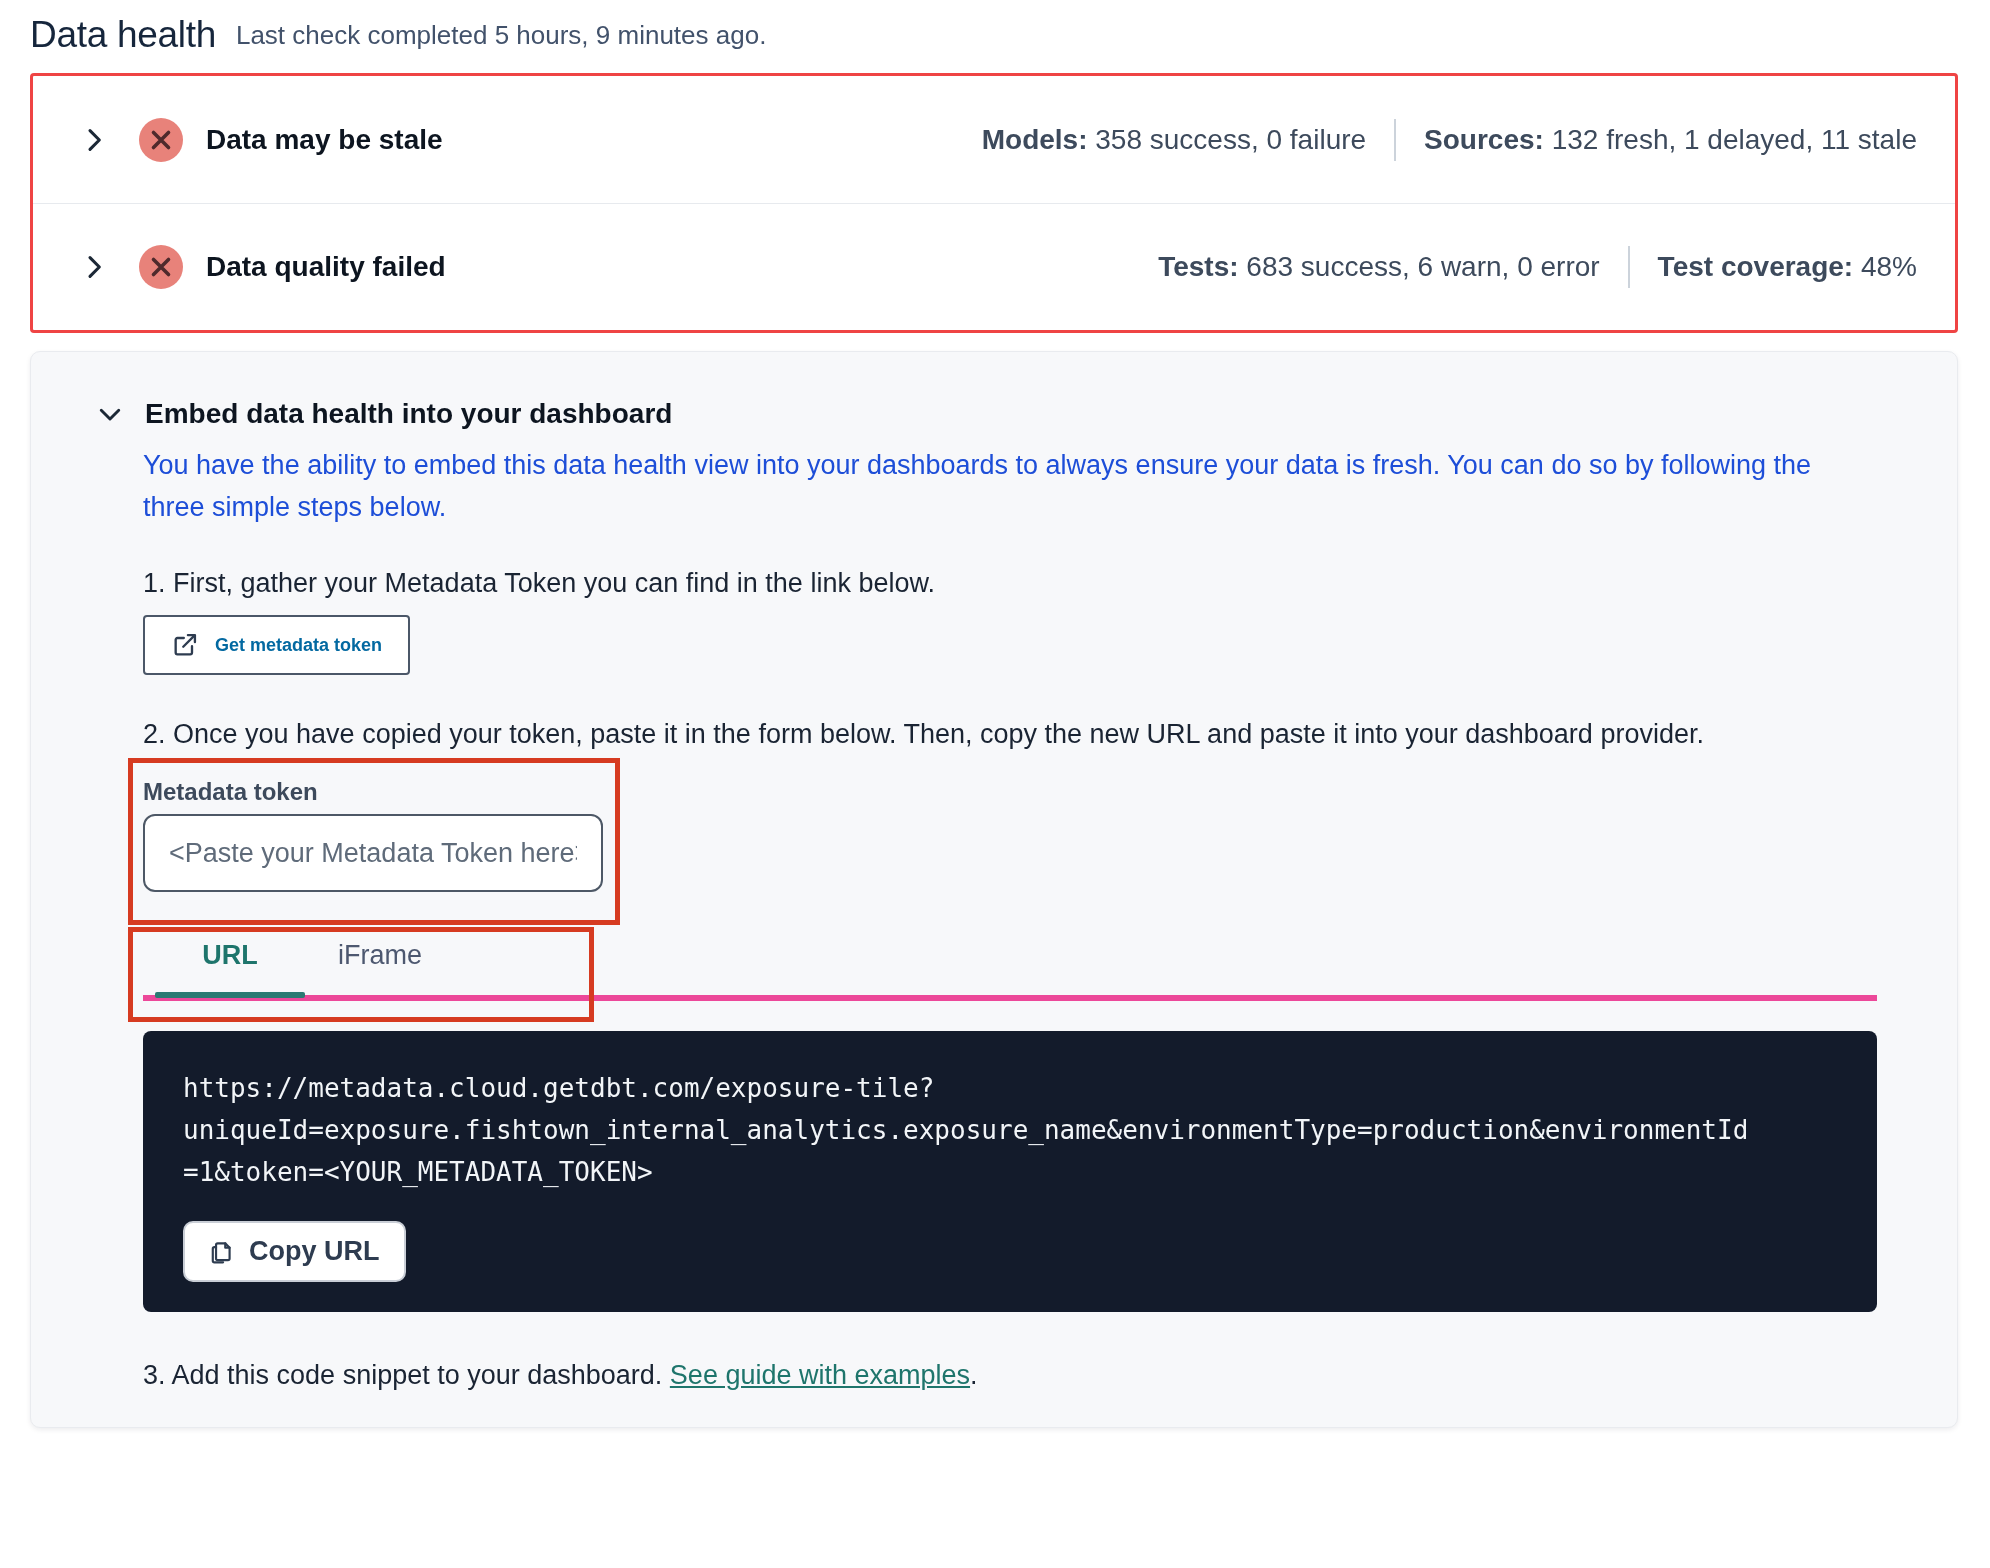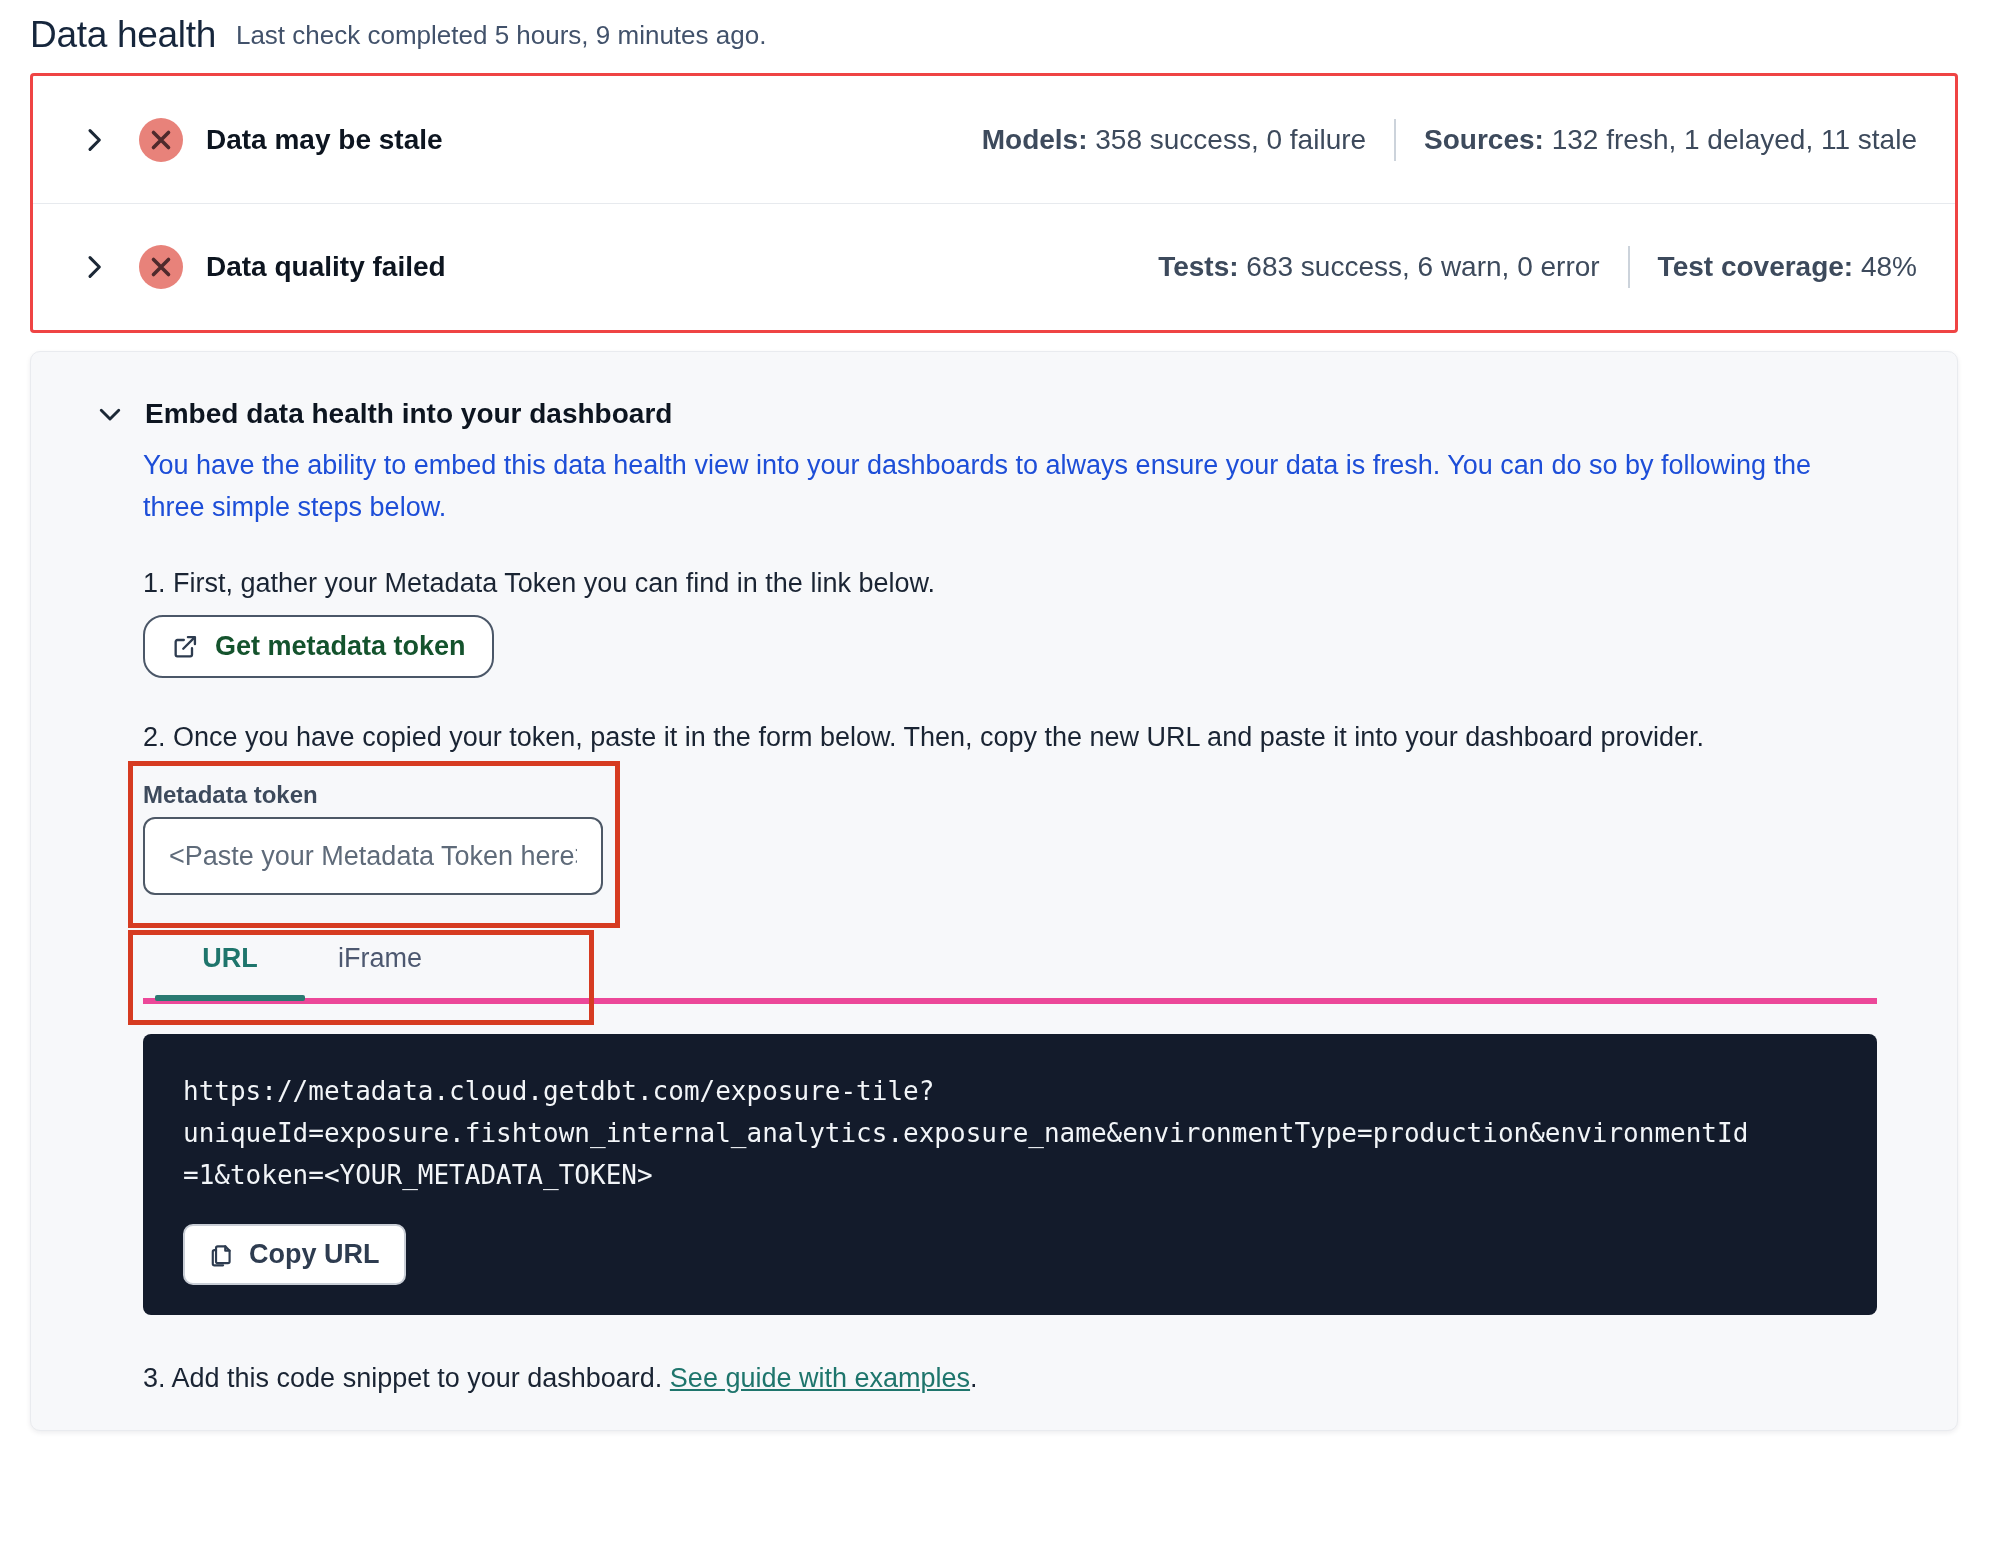--- a/index.html
+++ b/index.html
@@ -54,24 +54,24 @@
   .step-1 { margin-top: 40px; }
   .step-2 { margin-top: 44px; }
   .step-3 { margin-top: 48px; }
   .teal-link { color: #1e756c; text-decoration: underline; cursor: pointer; }
 
   .outline-btn {
     margin-top: 16px;
     display: inline-flex; align-items: center; gap: 16px;
     background: #ffffff;
     border: 2px solid #4b5768;
-    border-radius: 20px;
+    border-radius: 4px;
     padding: 14px 26px;
     font-family: inherit;
-    font-size: 27px; font-weight: 700; color: #14532d;
+    font-size: 18px; font-weight: 700; color: #0369a1;
     cursor: pointer;
   }
 
   
   .token-group { position: relative; margin-top: 28px; width: fit-content; }
   .field-label { display: block; font-size: 24px; font-weight: 700; color: #3d4a5c; }
   .token-input {
     margin-top: 8px;
     width: 460px; height: 78px;
     border: 2px solid #4d5866;

